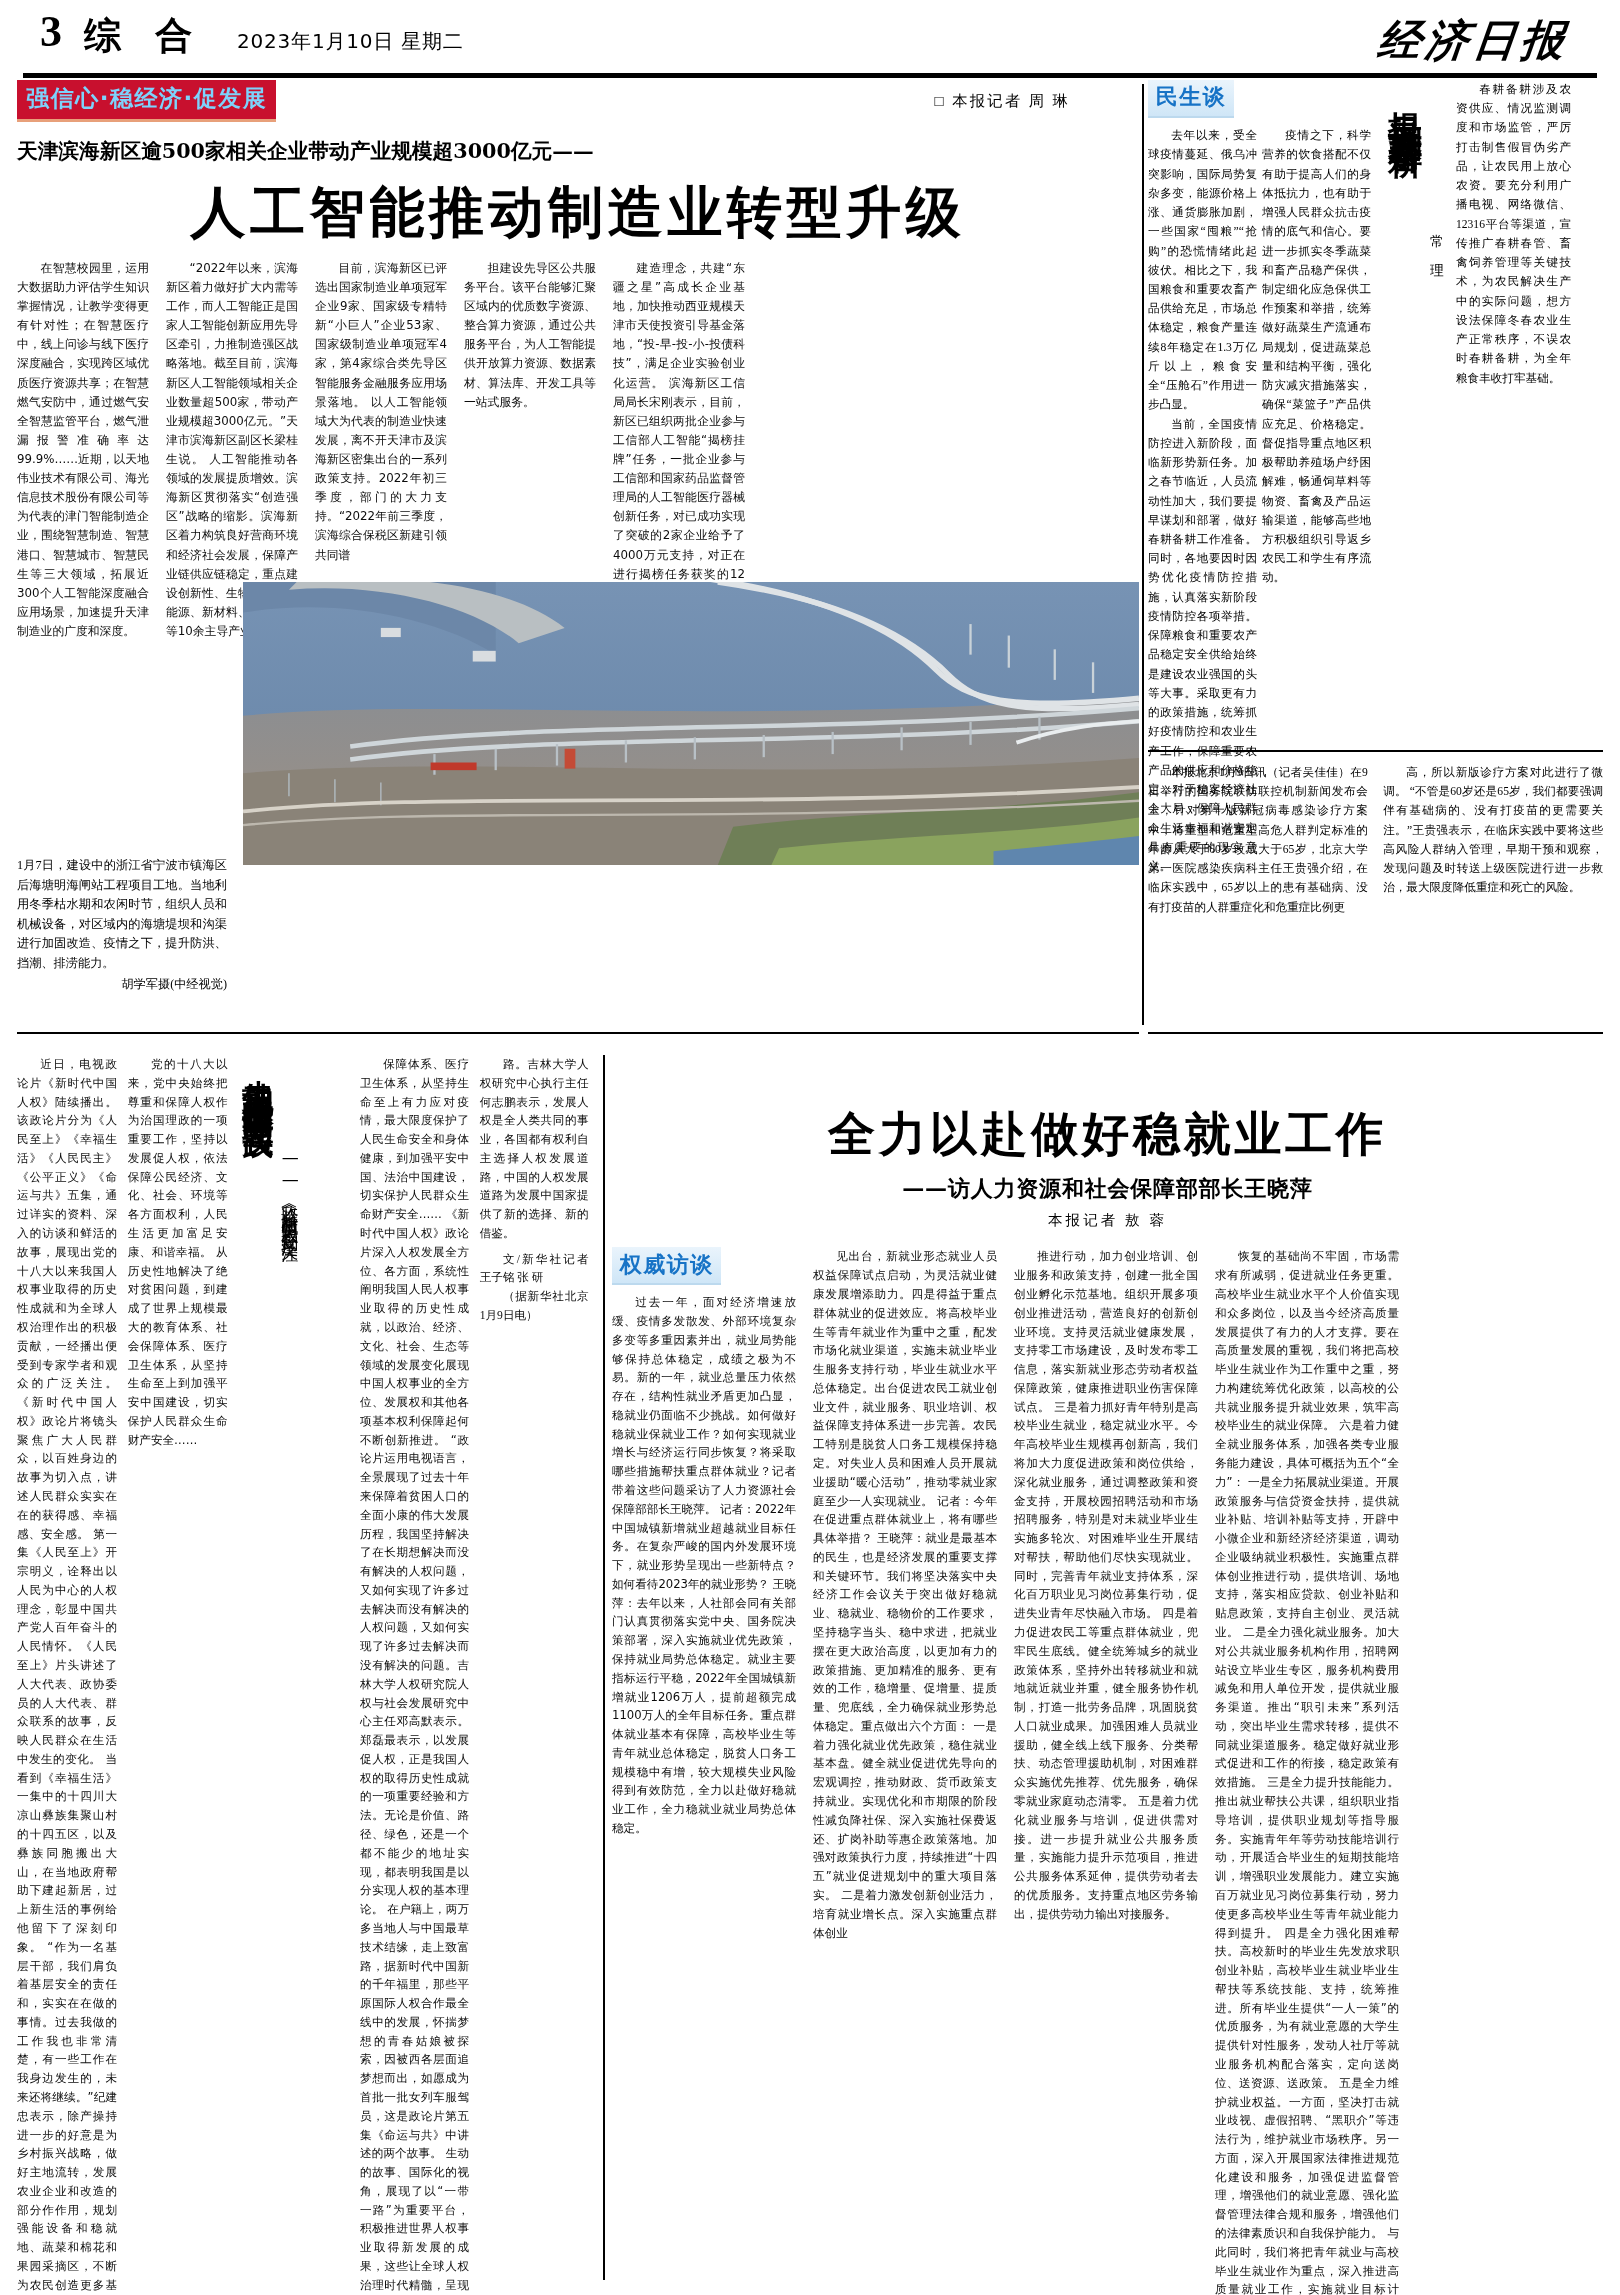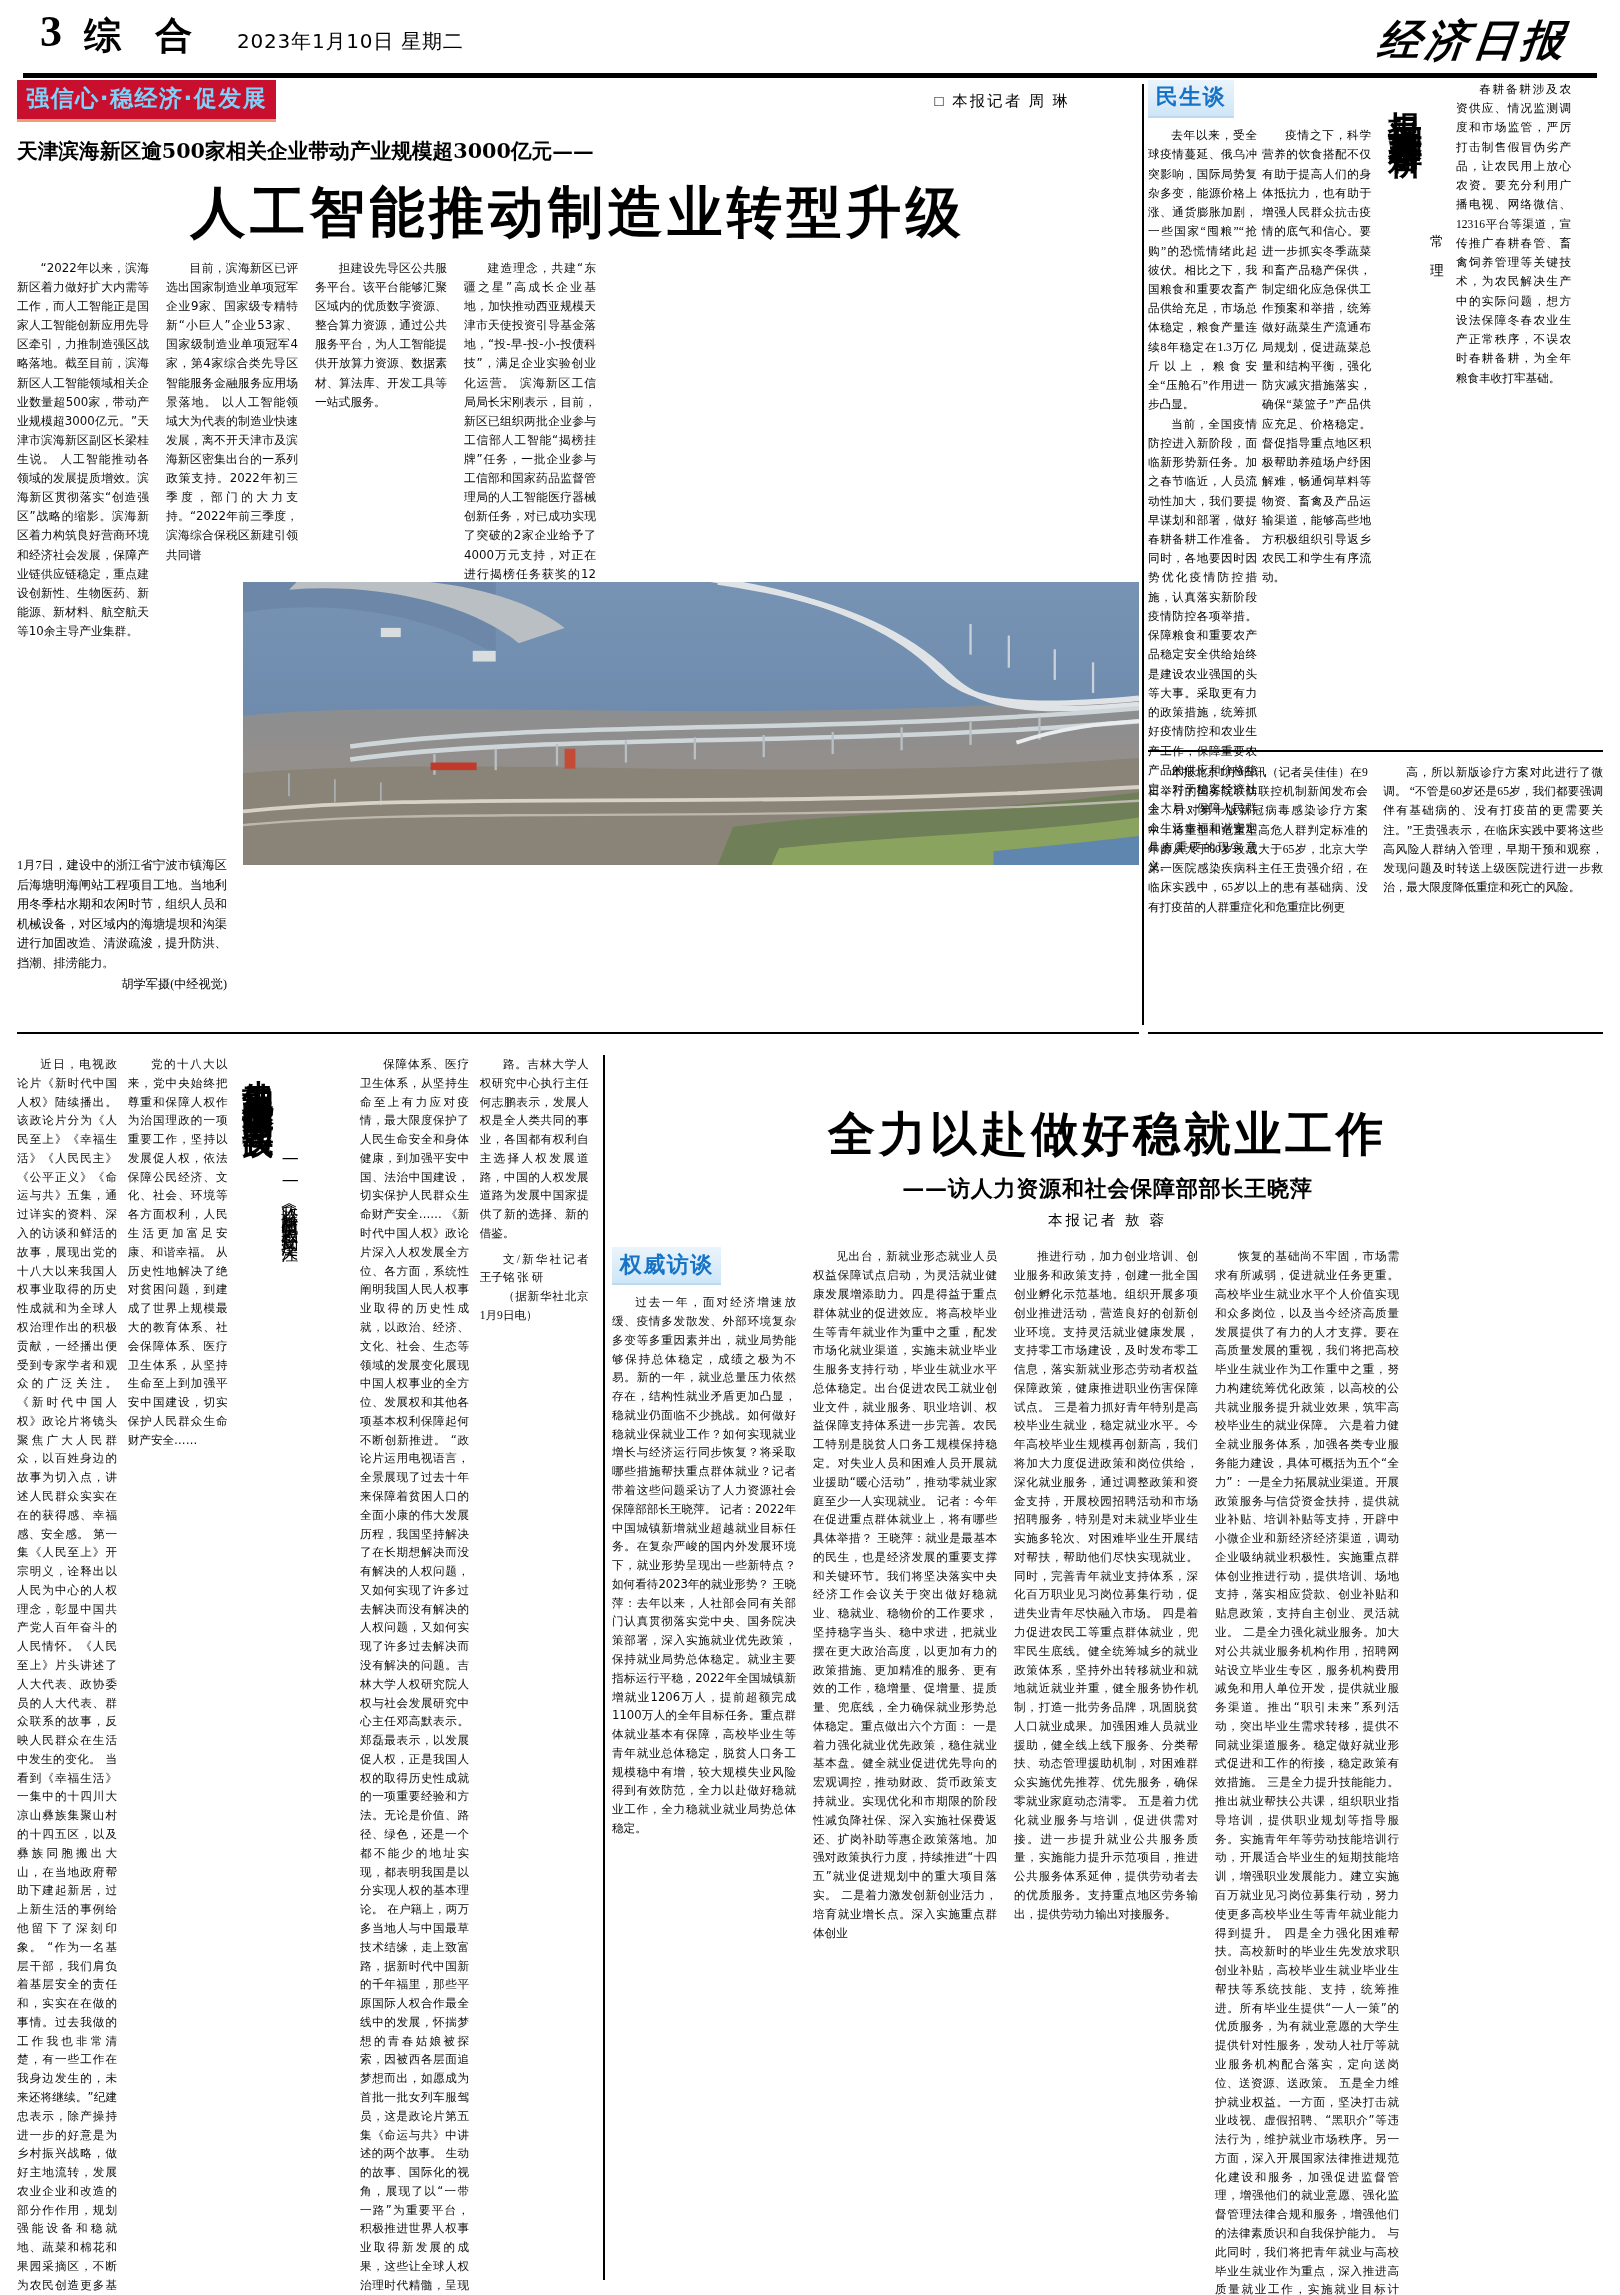--- a/index.html
+++ b/index.html
@@ -110,20 +110,23 @@
 
   <div class="lead">
     <div class="redbanner-wrap">
       <span class="redbanner">强信心·稳经济·促发展</span>
       <span class="lead-reporter">□ 本报记者  周  琳</span>
     </div>
     <div class="shoulder">天津滨海新区逾500家相关企业带动产业规模超3000亿元——</div>
     <div class="maintitle">人工智能推动制造业转型升级</div>
 
     <div class="lead-cols">
+      <div class="c body-col">
+          <p>在智慧校园里，运用大数据助力评估学生知识掌握情况，让教学变得更有针对性；在智慧医疗中，线上问诊与线下医疗深度融合，实现跨区域优质医疗资源共享；在智慧燃气安防中，通过燃气安全智慧监管平台，燃气泄漏报警准确率达99.9%……近期，以天地伟业技术有限公司、海光信息技术股份有限公司等为代表的津门智能制造企业，围绕智慧制造、智慧港口、智慧城市、智慧民生等三大领域，拓展近300个人工智能深度融合应用场景，加速提升天津制造业的广度和深度。</p>
+        </div>
       <div class="c body-col">
           <p>“2022年以来，滨海新区着力做好扩大内需等工作，而人工智能正是国家人工智能创新应用先导区牵引，力推制造强区战略落地。截至目前，滨海新区人工智能领域相关企业数量超500家，带动产业规模超3000亿元。”天津市滨海新区副区长梁桂生说。
 人工智能推动各领域的发展提质增效。滨海新区贯彻落实“创造强区”战略的缩影。滨海新区着力构筑良好营商环境和经济社会发展，保障产业链供应链稳定，重点建设创新性、生物医药、新能源、新材料、航空航天等10余主导产业集群。</p>
         </div>
       <div class="c body-col">
           <p>目前，滨海新区已评选出国家制造业单项冠军企业9家、国家级专精特新“小巨人”企业53家、国家级制造业单项冠军4家，第4家综合类先导区智能服务金融服务应用场景落地。
 以人工智能领域大为代表的制造业快速发展，离不开天津市及滨海新区密集出台的一系列政策支持。2022年初三季度，部门的大力支持。“2022年前三季度，滨海综合保税区新建引领共同谱</p>
         </div>
       <div class="c body-col">
           <p>担建设先导区公共服务平台。该平台能够汇聚区域内的优质数字资源、整合算力资源，通过公共服务平台，为人工智能提供开放算力资源、数据素材、算法库、开发工具等一站式服务。</p>
@@ -197,21 +200,21 @@
             <line x1="120" y1="258" x2="120" y2="288"></line>
           <line x1="180" y1="262" x2="180" y2="292"></line>
         </g>
         <path d="M0,300 C260,272 640,300 1170,268" stroke="#d7d2c8" stroke-width="5" fill="none"></path>
         <path d="M0,318 C260,292 640,318 1170,286" stroke="#bdb8ae" stroke-width="3" fill="none"></path>
       </svg>
     </div>
   </div>
 
   <div class="pc-cap">
-    <span>1月7日，建设中的浙江省宁波市镇海区后海塘明海闸站工程项目工地。当地利用冬季枯水期和农闲时节，组织人员和机械设备，对区域内的海塘堤坝和沟渠进行加固改造、清淤疏浚，提升防洪、挡潮、排涝能力。</span>
+    <span>1月7日，建设中的浙江省宁波市镇海区后海塘明海闸站工程项目工地。当地利用冬季枯水期和农闲时节，组织人员和机械设备，对区域内的海塘堤坝和沟渠进行加固改造、疫情之下，提升防洪、挡潮、排涝能力。</span>
     <span class="credit">胡学军摄(中经视觉)</span>
   </div>
 
   <div style="position:absolute;left:1142px;top:84px;width:1.5px;height:941px;background:#000;"></div>
 
   <div class="rightcol">
     <div style="display:flex;gap:10.7px;">
 
       <div style="width:230px;">
         <div>

